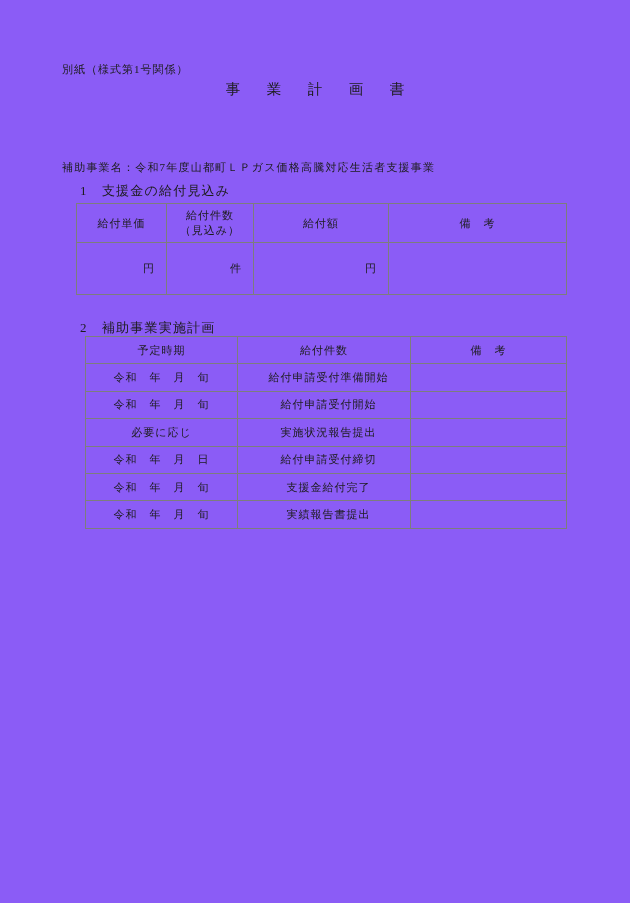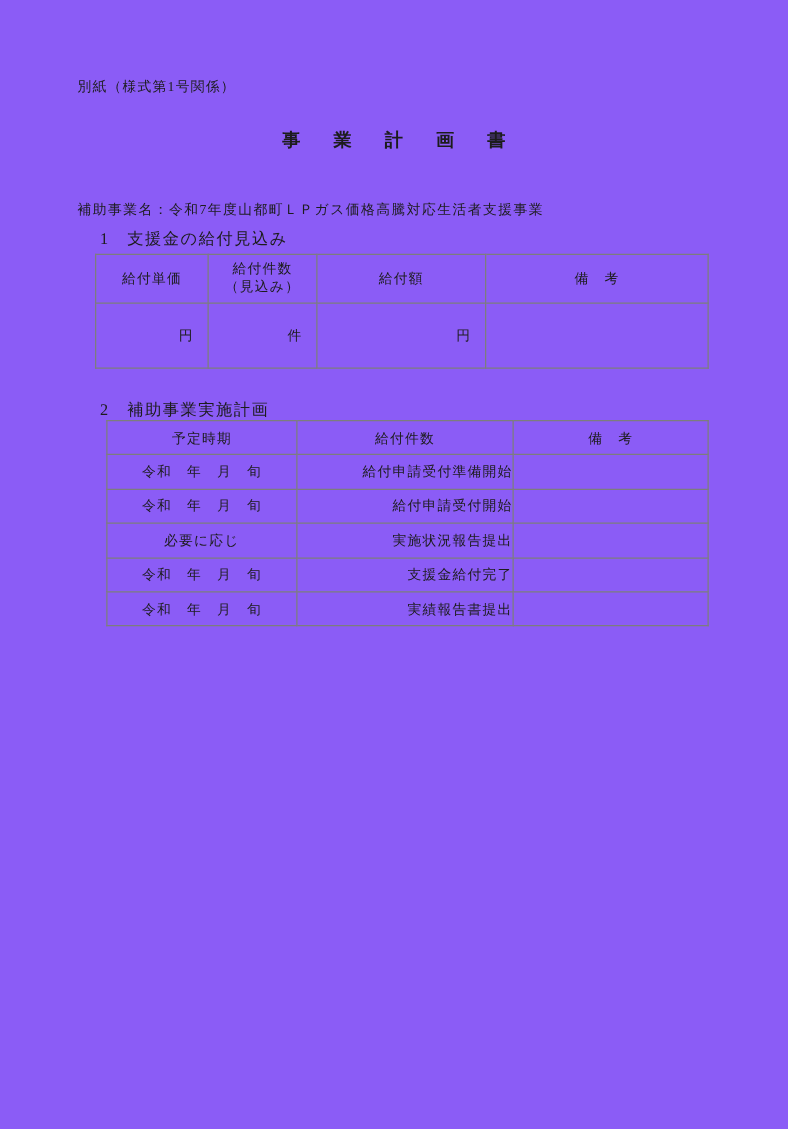--- a/index.html
+++ b/index.html
@@ -11,23 +11,23 @@
     position: relative;
     overflow: hidden;
   }
   .page { position: absolute; inset: 0; background: #8b5cf6; }
 
   .note {
     position: absolute; left: 62px; top: 62px;
     font-size: 11px; letter-spacing: 1px; white-space: pre;
   }
   .title {
-    position: absolute; left: 0; right: 0; top: 103px;
+    position: absolute; left: 0; right: 0; top: 80px;
     margin: 0; text-align: center;
-    font-size: 14.5px; font-weight: 700; letter-spacing: 6px;
+    font-size: 14.5px; font-weight: 400; letter-spacing: 6px;
     text-indent: 6px; white-space: pre;
   }
   .subsidy {
     position: absolute; left: 62px; top: 160px;
     font-size: 11px; letter-spacing: 1.2px; white-space: pre;
   }
   .sec-heading {
     position: absolute; left: 80px;
     font-size: 13px; letter-spacing: 1.2px; white-space: pre;
   }
@@ -53,21 +53,21 @@
   .t1 { left: 76px; top: 203px; width: 490px; }
   .t1 .hrow { height: 39px; }
   .t1 .brow { height: 52px; }
   .t1 th { text-align: center; line-height: 15px; }
   .t1 td.num { text-align: right; padding-right: 11px; }
 
   .t2 { left: 85px; top: 336px; width: 481px; }
   .t2 tr { height: 27.4px; }
   .t2 th { text-align: center; }
   .t2 td.period { text-align: center; }
-  .t2 td.item { text-align: right; padding-left: 9px; }
+  .t2 td.item { text-align: center; padding-left: 9px; }
 </style>
 </head>
 <body>
 
 <div class="page">
 
   <div class="note">別紙（様式第1号関係）</div>
 
   <h1 class="title">事　業　計　画　書</h1>
 
@@ -121,20 +121,25 @@
       <td class="period">令和　年　月　旬</td>
       <td class="item">給付申請受付開始</td>
       <td></td>
     </tr>
     <tr>
       <td class="period">必要に応じ</td>
       <td class="item">実施状況報告提出</td>
       <td></td>
     </tr>
     <tr>
+      <td class="period">令和　年　月　日</td>
+      <td class="item">給付申請受付締切</td>
+      <td></td>
+    </tr>
+    <tr>
       <td class="period">令和　年　月　旬</td>
       <td class="item">支援金給付完了</td>
       <td></td>
     </tr>
     <tr>
       <td class="period">令和　年　月　旬</td>
       <td class="item">実績報告書提出</td>
       <td></td>
     </tr>
   </tbody>

